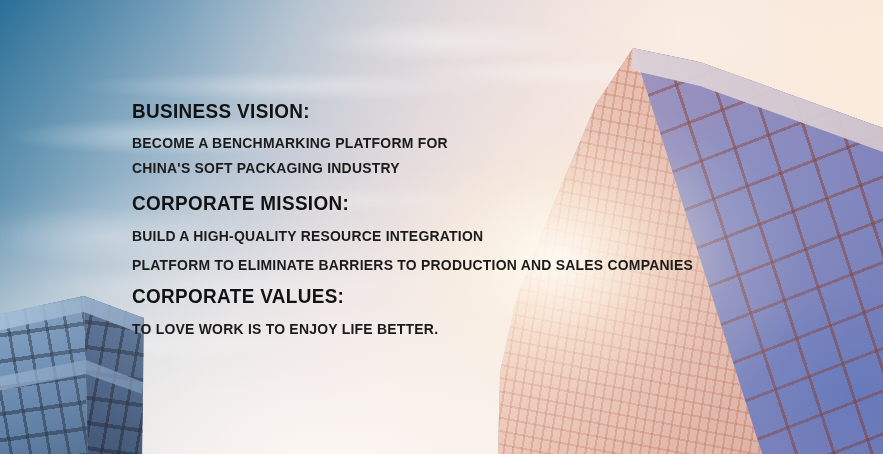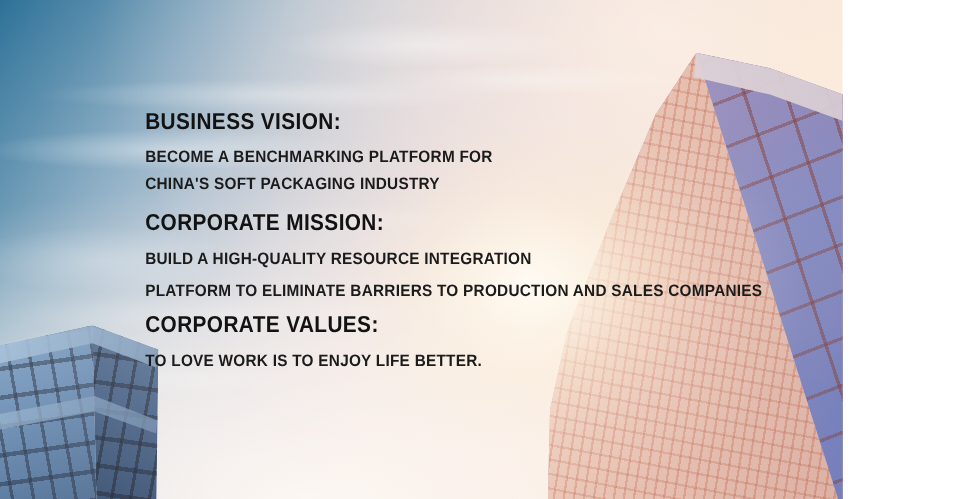--- a/index.html
+++ b/index.html
@@ -4,21 +4,21 @@
 <title>Corporate Vision Banner</title>
 <style>
   html, body {
     margin: 0;
     padding: 0;
     background: #ffffff;
   }
 
   #banner {
     position: relative;
-    width: 766px;
+    width: 883px;
     height: 454px;
     overflow: hidden;
     font-family: "Liberation Sans", "DejaVu Sans", sans-serif;
     -webkit-font-smoothing: antialiased;
   }
 
   
   .sky-base {
     position: absolute;
     inset: 0;

